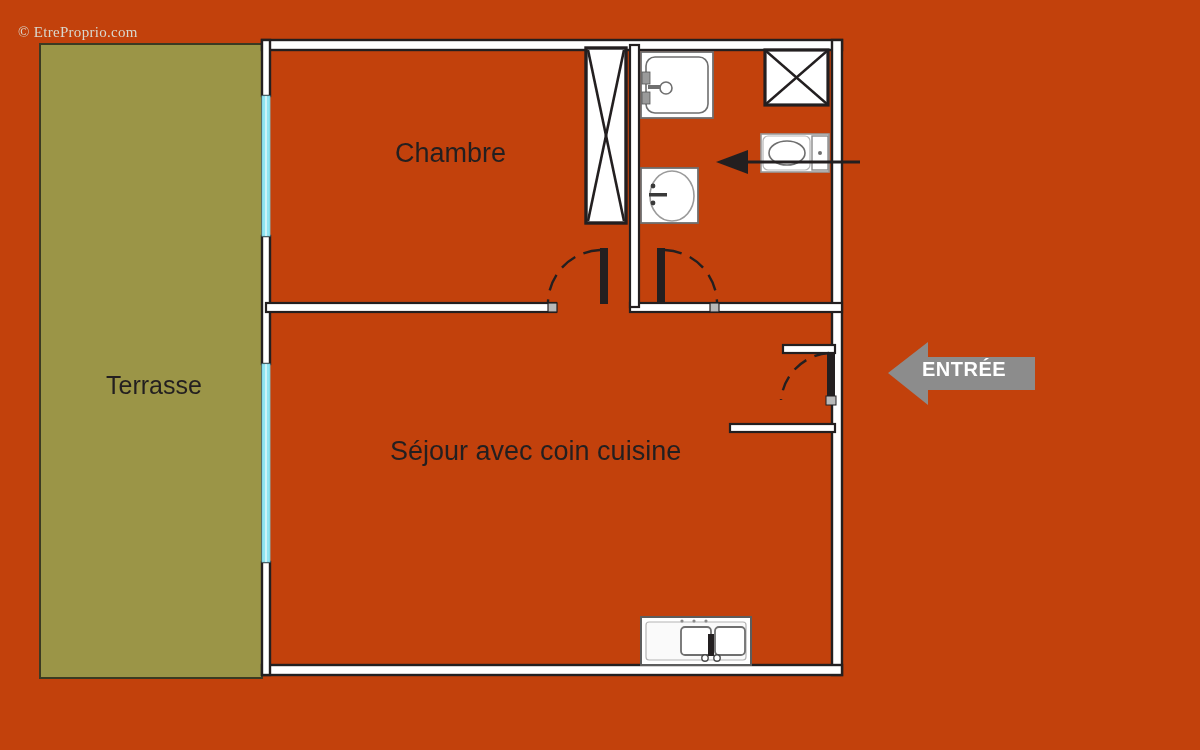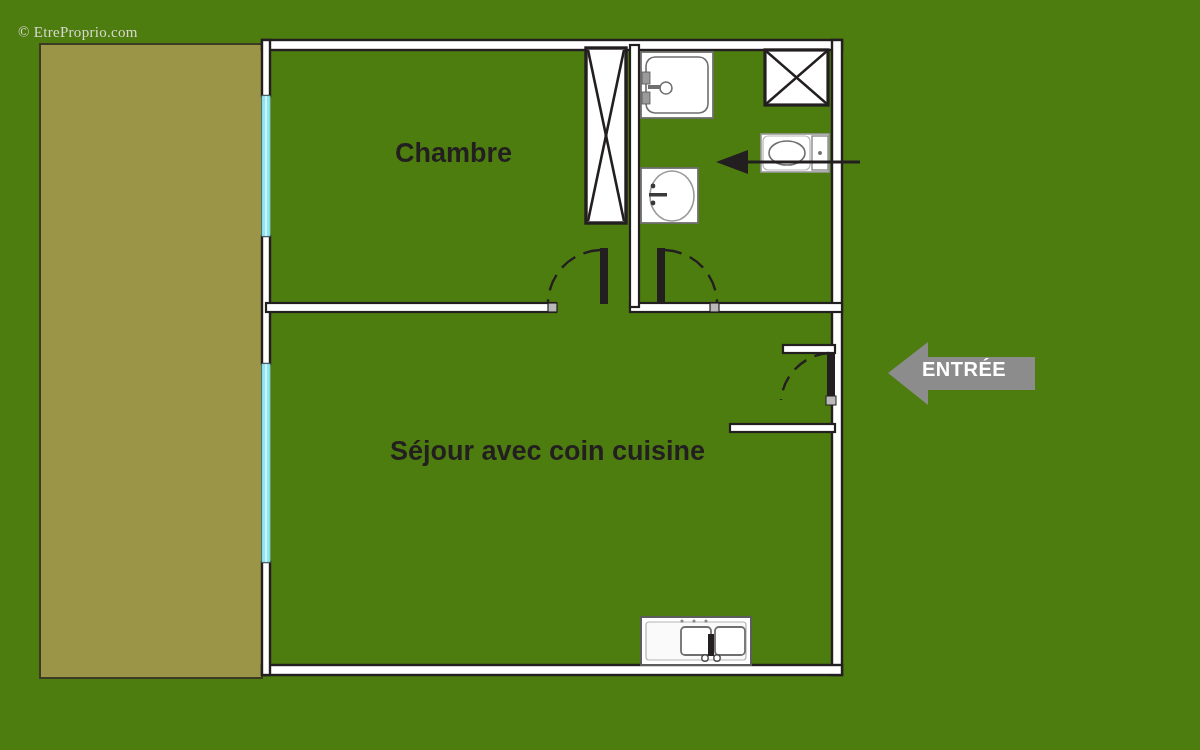--- a/index.html
+++ b/index.html
@@ -7,21 +7,21 @@
     margin: 0; padding: 0;
     width: 1200px; height: 750px;
     background: #ffffff;
     font-family: "Liberation Sans", sans-serif;
     overflow: hidden;
   }
   #plan {
     position: relative;
     width: 1200px;
     height: 750px;
-    background: #4d7c0f;
+    background: #c2410c;
   }
   #svg-plan { position: absolute; top: 0; left: 0; }
 
   .watermark {
     position: absolute;
     left: 18px; top: 24px;
     font-size: 15px;
     color: #d8d8cf;
     letter-spacing: 0.3px;
     font-family: "Liberation Serif", serif;
@@ -29,21 +29,20 @@
     white-space: nowrap;
   }
 
   .room-label {
     position: absolute;
     font-family: "Liberation Sans", sans-serif;
     color: #231f20;
     white-space: pre;
     line-height: 1.18;
     text-align: center;
-    font-weight: bold;
   }
   #label-chambre { left: 395px; top: 138px; font-size: 27px; }
   #label-terrasse { left: 84px; top: 312px; font-size: 25px; text-align: center; width: 140px; }
   #label-sejour { left: 390px; top: 436px; font-size: 27px; }
   #label-salledeau { left: 866px; top: 143px; font-size: 26px; }
 
   #entree-label {
     position: absolute;
     left: 922px; top: 358px;
     font-size: 20px;
@@ -179,20 +178,21 @@
       <polygon points="888,373 928,342 928,357 1035,357 1035,390 928,390 928,405" fill="#8c8c8c"></polygon>
     </g>
 
   </svg>
 
   <div class="watermark">© EtreProprio.com</div>
 
   <div class="room-label" id="label-chambre">Chambre</div>
 
   <div class="room-label" id="label-terrasse">
+    <div>Terrasse</div>
   </div>
 
   <div class="room-label" id="label-sejour">Séjour avec coin cuisine</div>
 
 
   <div id="entree-label">ENTRÉE</div>
 
 </div>
 
 </body></html>

